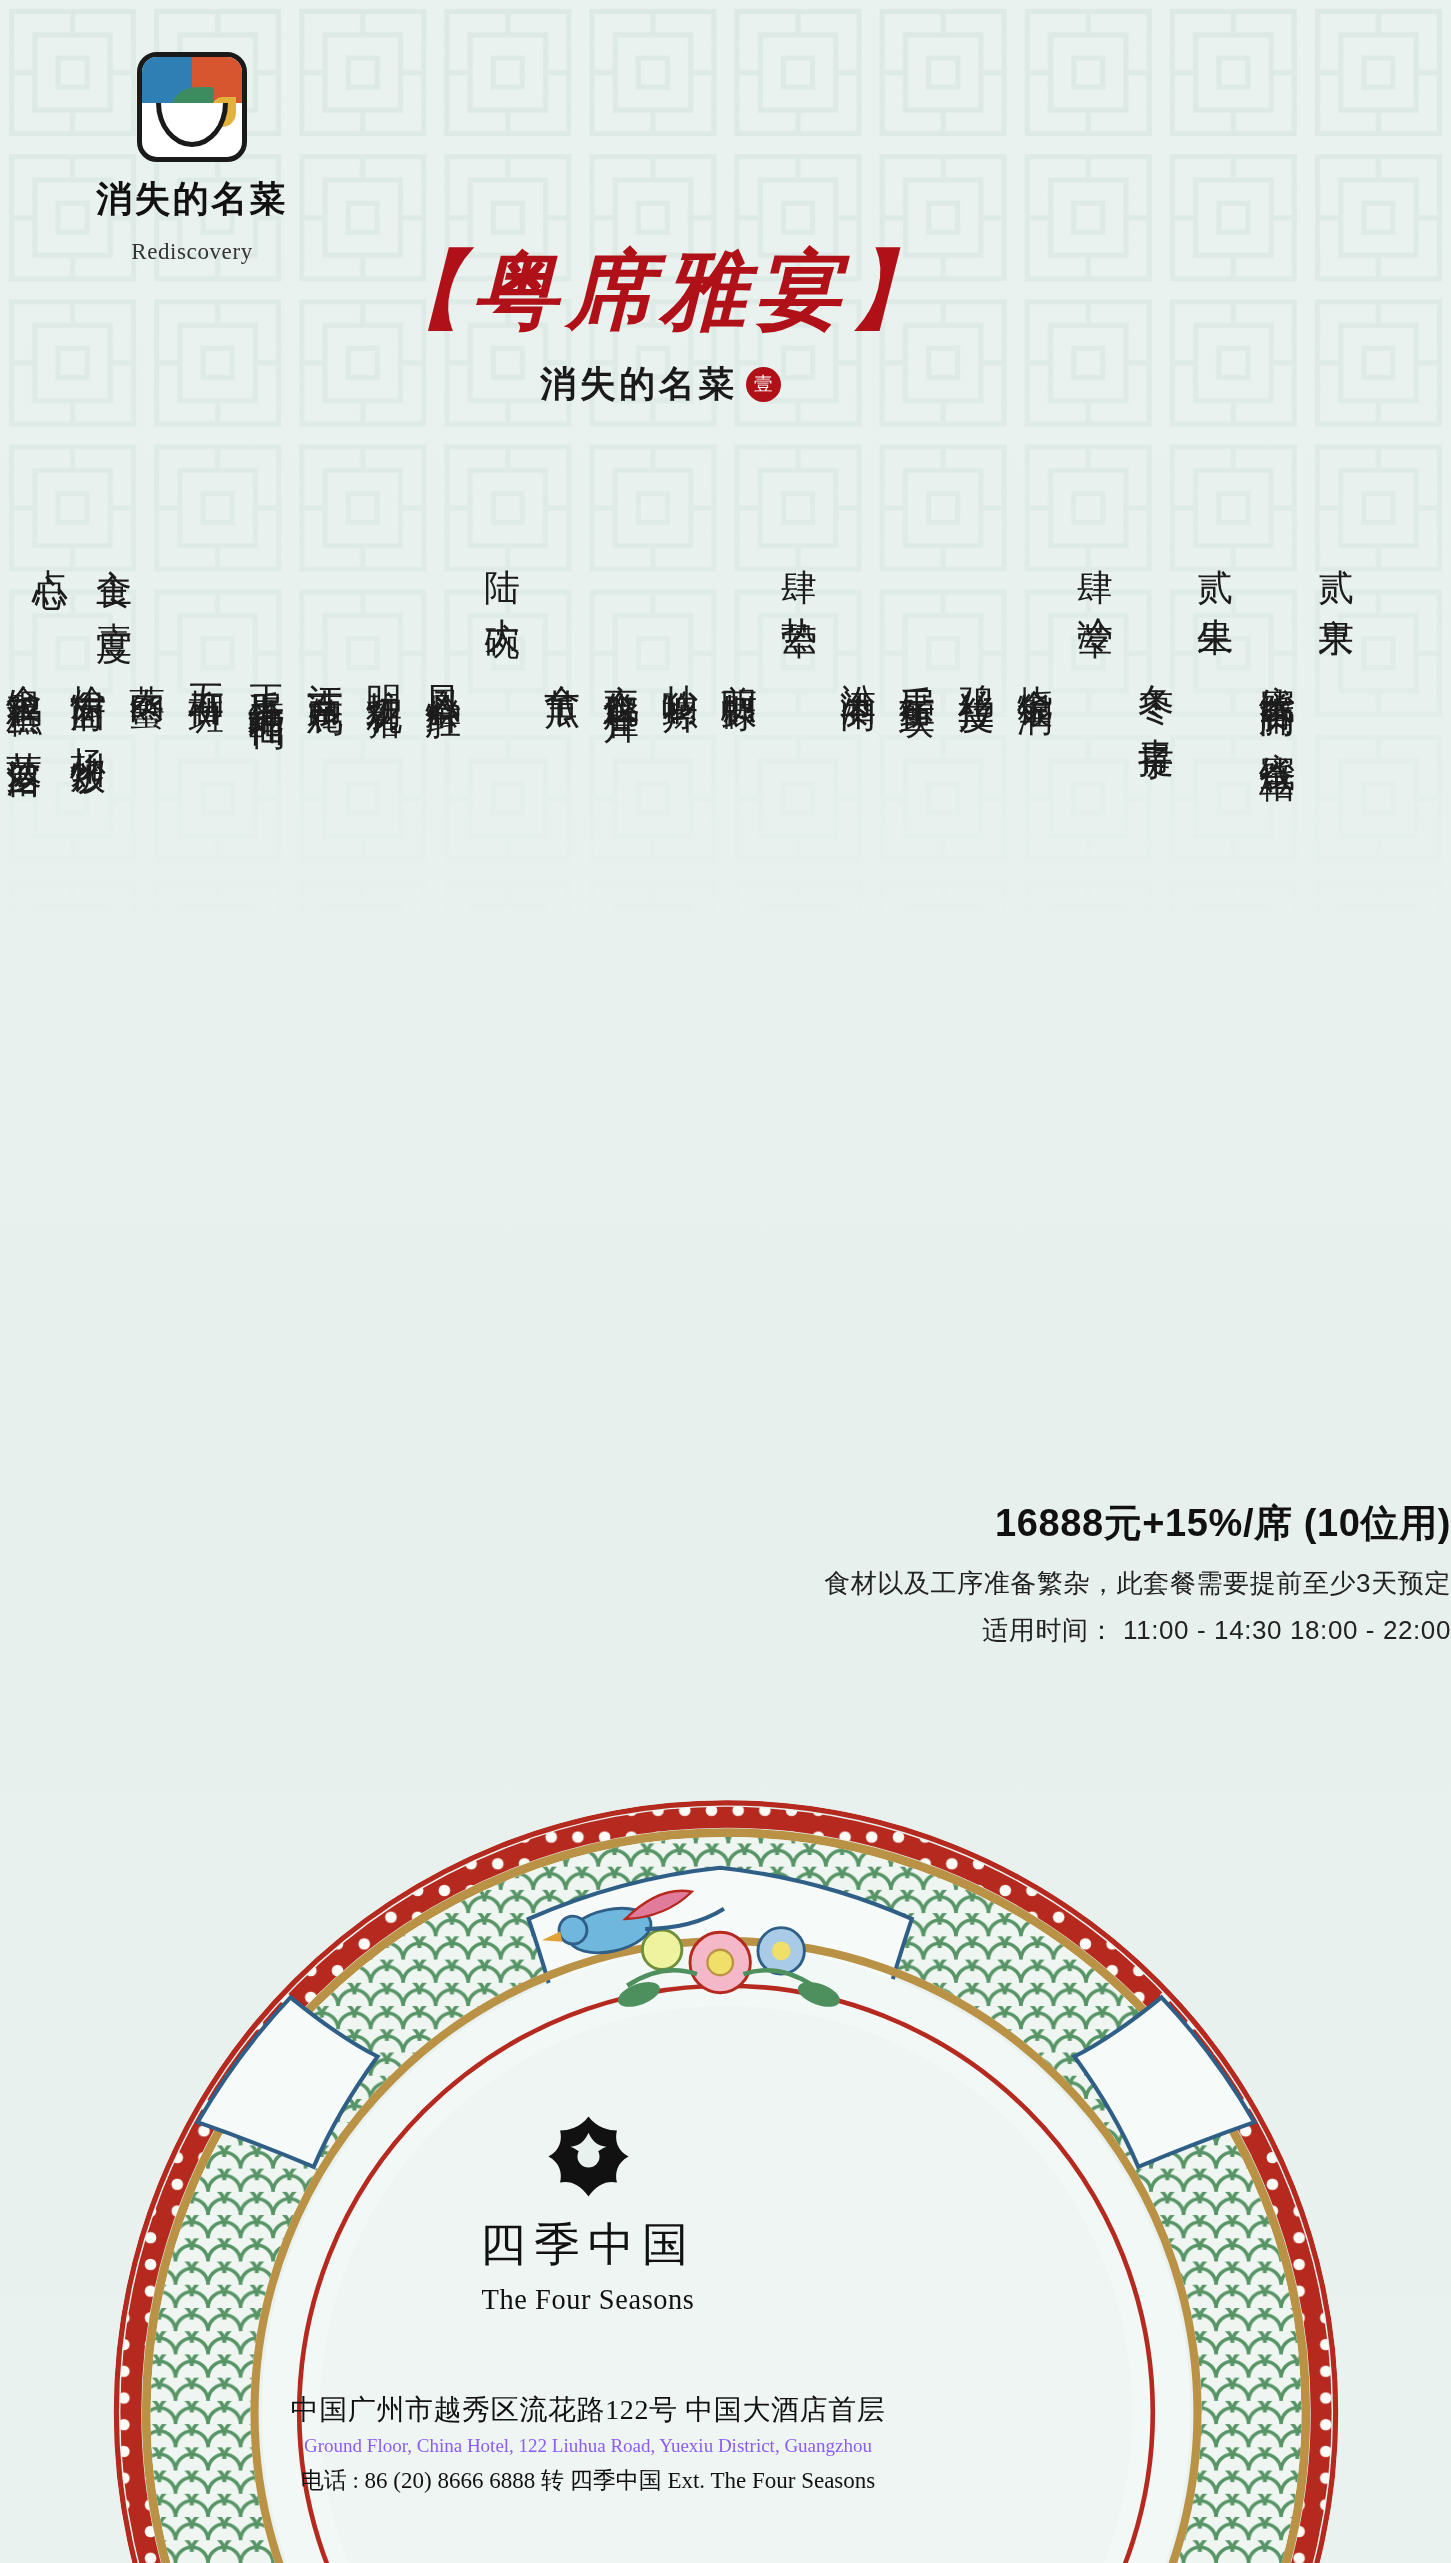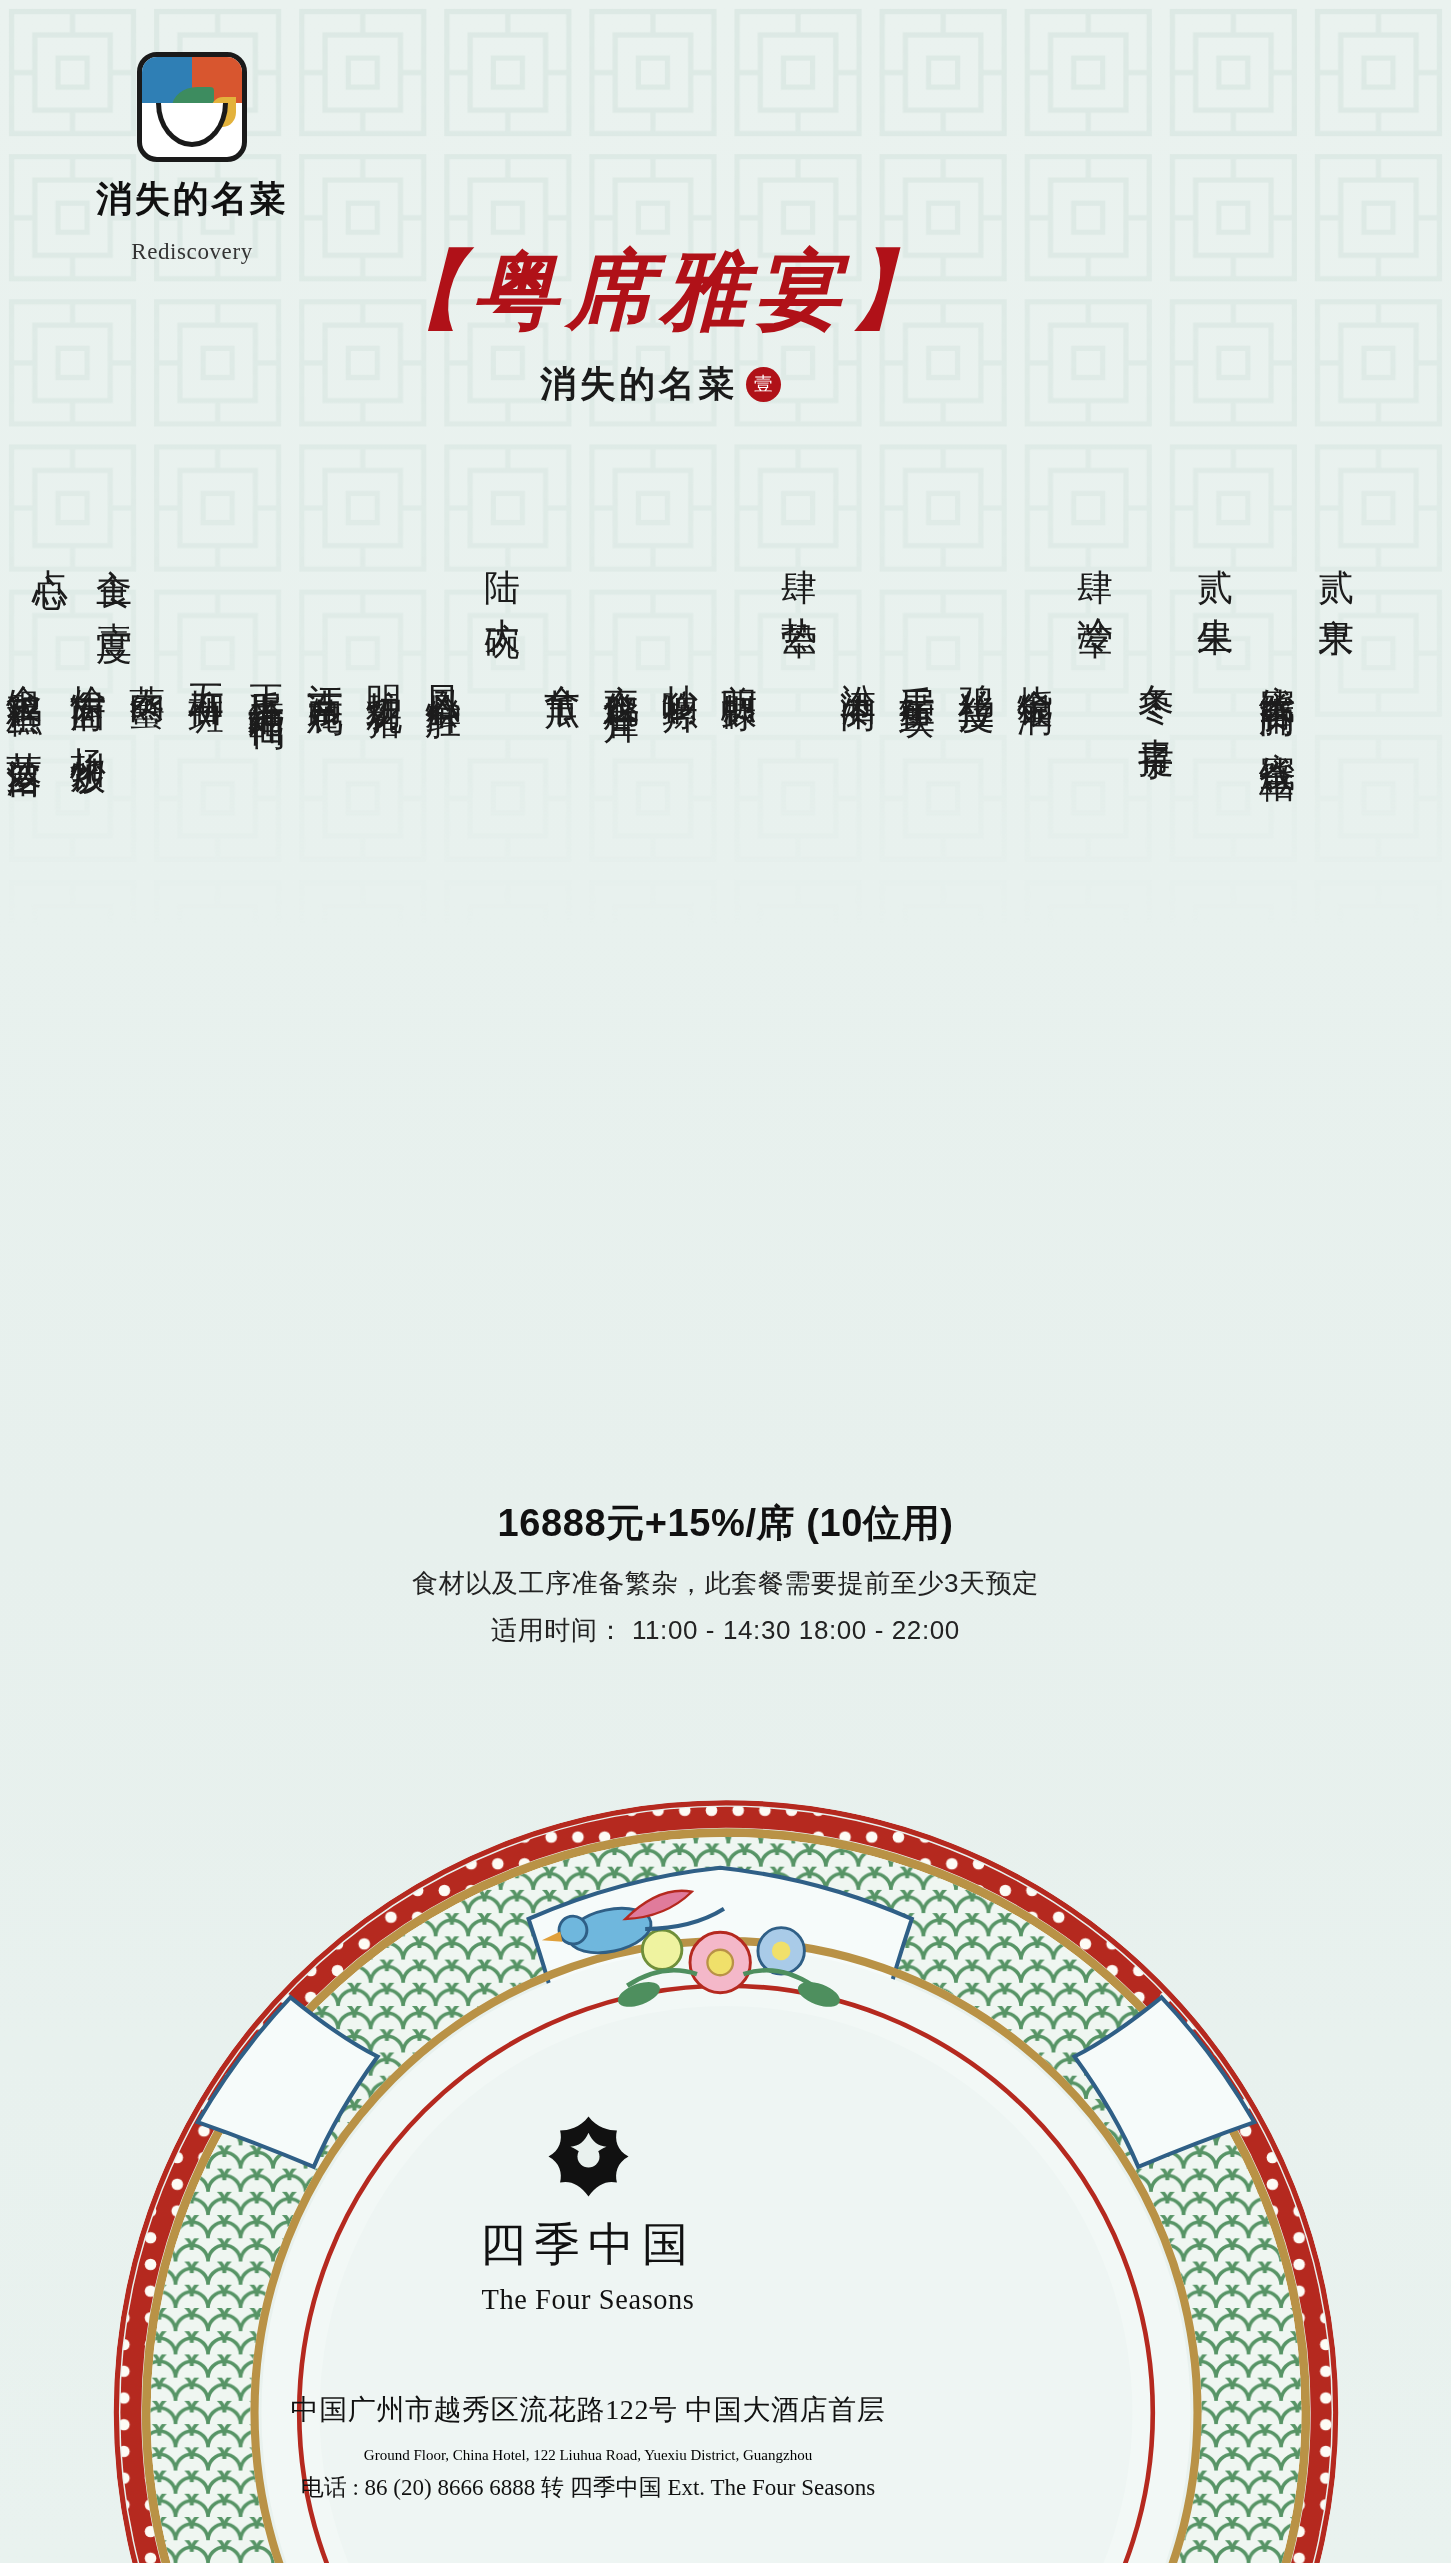--- a/index.html
+++ b/index.html
@@ -156,21 +156,21 @@
     font-size: 36px;
     line-height: 1.25;
   }
 
   
   .price-block {
     position: absolute;
     top: 1498px;
     left: 0;
     width: 1451px;
-    text-align: center;
+    text-align: right;
   }
   .price-main {
     font-family: "Liberation Sans", sans-serif;
     font-weight: bold;
     font-size: 38px;
     color: #111;
     letter-spacing: 0.6px;
   }
   .price-note {
     margin-top: 17.4px;
@@ -236,24 +236,24 @@
   .addr-block {
     margin-top: 75px;
   }
   .addr-cn {
     font-family: "Liberation Serif", serif;
     font-size: 28px;
     color: #111;
     letter-spacing: 0.6px;
   }
   .addr-en {
-    margin-top: 18px;
-    font-family: "Liberation Serif", serif;
-    font-size: 15px;
-    color: #000000;
+    margin-top: 6px;
+    font-family: "Liberation Serif", serif;
+    font-size: 19px;
+    color: #8b5cf6;
   }
   .addr-tel {
     margin-top: 8.1px;
     font-family: "Liberation Serif", serif;
     font-size: 23px;
     color: #111;
   }
 </style>
 </head>
 <body>

